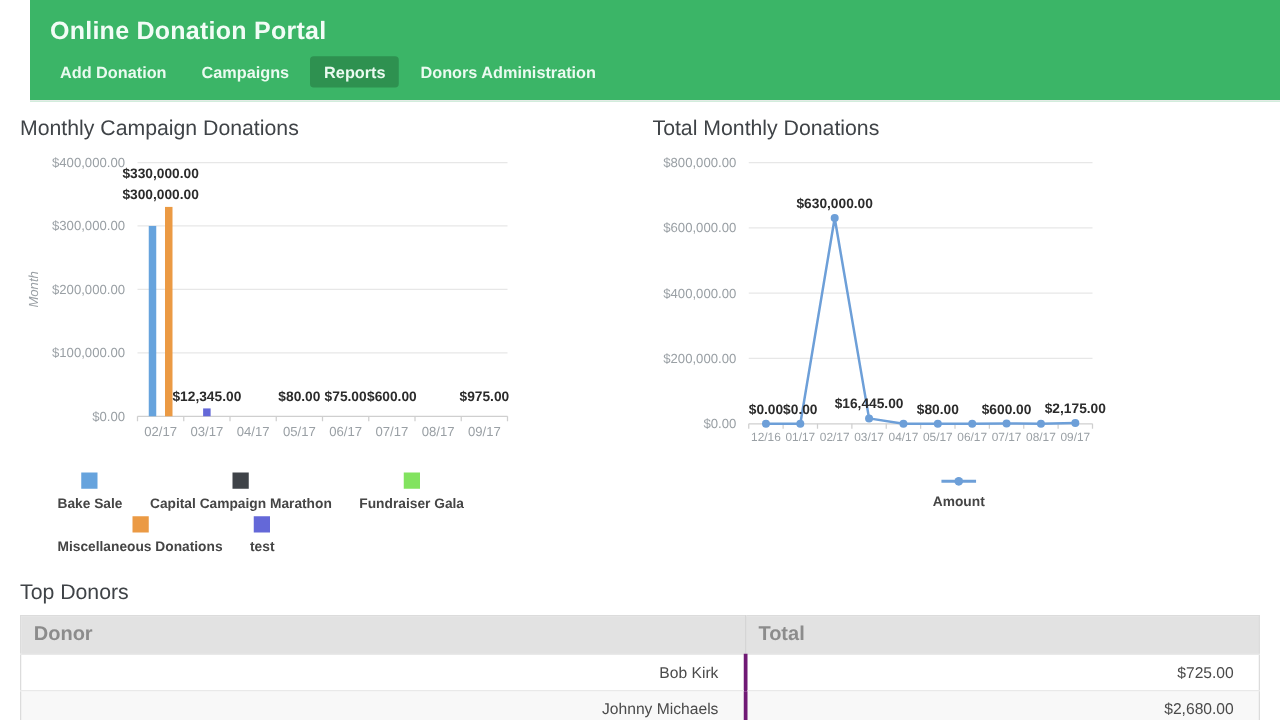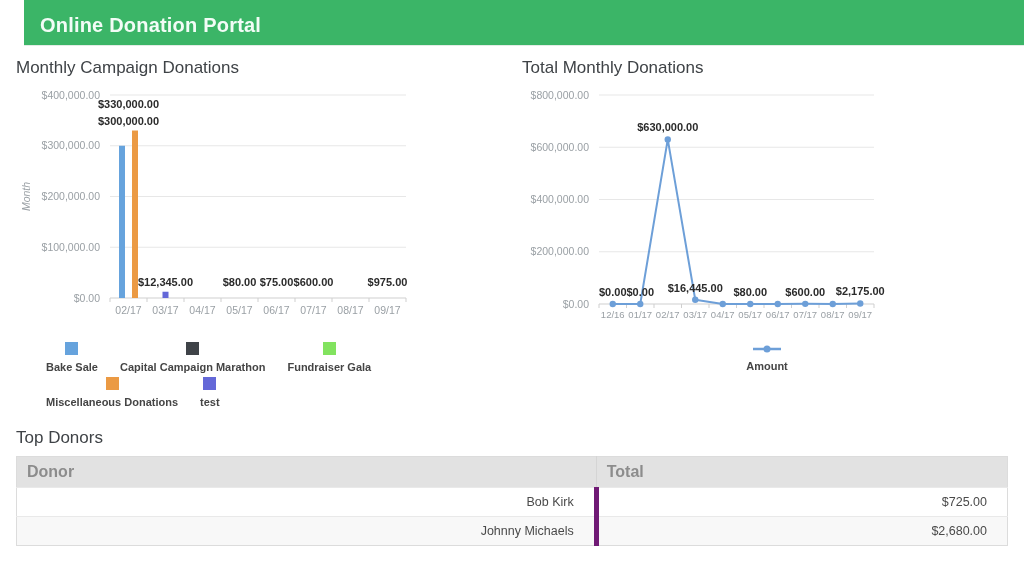--- a/index.html
+++ b/index.html
@@ -47,28 +47,34 @@
     font-size:12.5px;color:#4a4a4a;border:1px solid #dcdcdc;
   }
   .donors-table th{
     background:#e2e2e2;color:#8c8c8c;text-align:left;
     font-size:16px;font-weight:bold;padding:6px 10px;
   }
   .donors-table th + th{border-left:1px solid #d5d5d5;}
   .donors-table td{
     padding:7px 20px;text-align:right;border-top:1px solid #e9e9e9;
   }
-  .donors-table td + td{border-left:5px solid #701a75;}
+  .donors-table td + td{border-left:3px solid #701a75;}
   .donors-table tbody tr:nth-child(2){background:#f8f8f8;}
 </style>
 </head>
 <body>
 
 <header class="app-header" style="background: rgb(59, 181, 103); margin-left: 24px;">
   <div class="app-title">Online Donation Portal</div>
+  <nav class="main-nav">
+      <div class="nav-item">Add Donation</div>
+      <div class="nav-item">Campaigns</div>
+      <div class="nav-item active" style="background: rgb(46, 145, 80);">Reports</div>
+      <div class="nav-item">Donors Administration</div>
+    </nav>
 </header>
 
 <main>
   <section class="charts-row">
     <div class="chart-block">
       <h2 class="section-title">Monthly Campaign Donations</h2>
       <svg id="bar-chart" width="478" height="250" viewBox="0 0 478 250">
           <line x1="94" y1="9" x2="390" y2="9" stroke="#e7e7e7" stroke-width="1"></line>
           <text x="84" y="12.5" text-anchor="end" class="tick">$400,000.00</text>
           <line x1="94" y1="59.75" x2="390" y2="59.75" stroke="#e7e7e7" stroke-width="1"></line>

